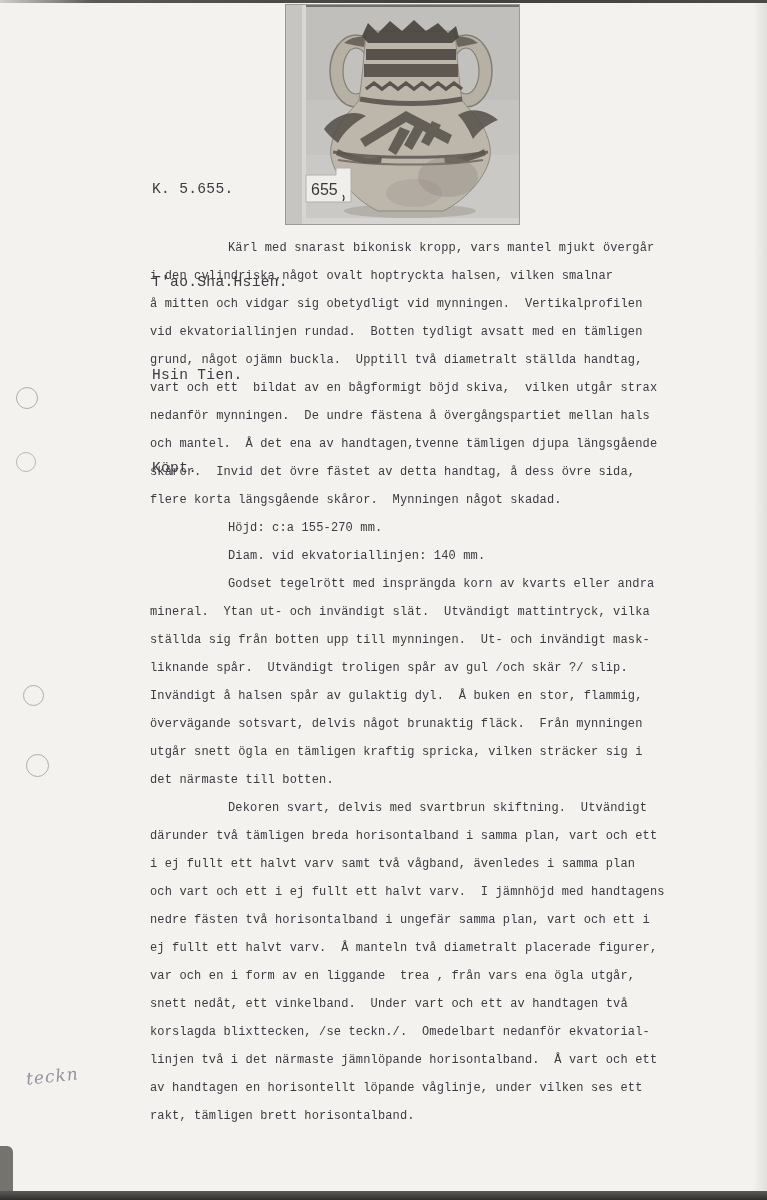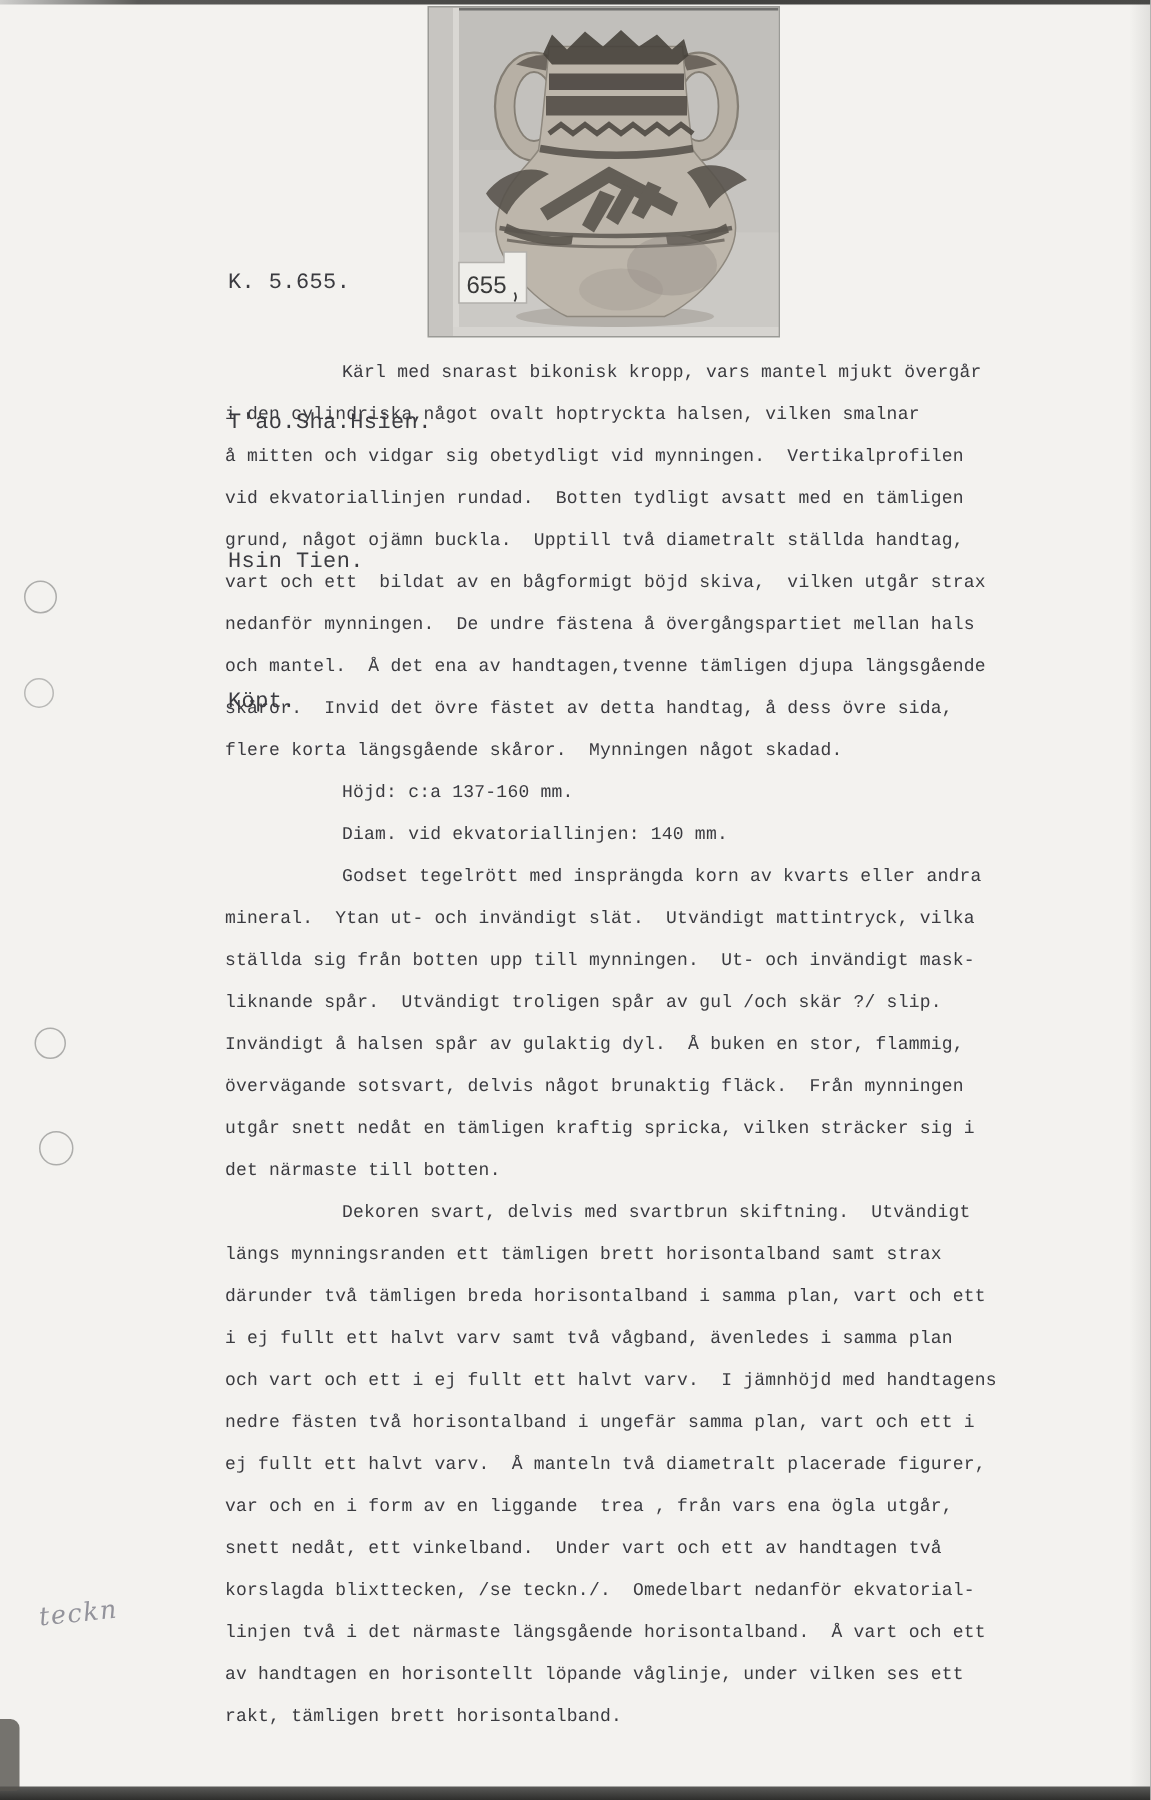--- a/index.html
+++ b/index.html
@@ -140,40 +140,39 @@
       <div class="tline indent">Kärl med snarast bikonisk kropp, vars mantel mjukt övergår</div>
       <div class="tline">i den cylindriska,något ovalt hoptryckta halsen, vilken smalnar</div>
       <div class="tline">å mitten och vidgar sig obetydligt vid mynningen.  Vertikalprofilen</div>
       <div class="tline">vid ekvatoriallinjen rundad.  Botten tydligt avsatt med en tämligen</div>
       <div class="tline">grund, något ojämn buckla.  Upptill två diametralt ställda handtag,</div>
       <div class="tline">vart och ett  bildat av en bågformigt böjd skiva,  vilken utgår strax</div>
       <div class="tline">nedanför mynningen.  De undre fästena å övergångspartiet mellan hals</div>
       <div class="tline">och mantel.  Å det ena av handtagen,tvenne tämligen djupa längsgående</div>
       <div class="tline">skåror.  Invid det övre fästet av detta handtag, å dess övre sida,</div>
       <div class="tline">flere korta längsgående skåror.  Mynningen något skadad.</div>
-      <div class="tline indent">Höjd: c:a 137-160 mm.</div>
+      <div class="tline indent">Höjd: c:a 155-270 mm.</div>
       <div class="tline indent">Diam. vid ekvatoriallinjen: 140 mm.</div>
       <div class="tline indent">Godset tegelrött med insprängda korn av kvarts eller andra</div>
       <div class="tline">mineral.  Ytan ut- och invändigt slät.  Utvändigt mattintryck, vilka</div>
       <div class="tline">ställda sig från botten upp till mynningen.  Ut- och invändigt mask-</div>
       <div class="tline">liknande spår.  Utvändigt troligen spår av gul /och skär ?/ slip.</div>
       <div class="tline">Invändigt å halsen spår av gulaktig dyl.  Å buken en stor, flammig,</div>
       <div class="tline">övervägande sotsvart, delvis något brunaktig fläck.  Från mynningen</div>
-      <div class="tline">utgår snett nedåt en tämligen kraftig spricka, vilken sträcker sig i</div>
+      <div class="tline">utgår snett ögla en tämligen kraftig spricka, vilken sträcker sig i</div>
       <div class="tline">det närmaste till botten.</div>
       <div class="tline indent">Dekoren svart, delvis med svartbrun skiftning.  Utvändigt</div>
-      <div class="tline">längs mynningsranden ett tämligen brett horisontalband samt strax</div>
       <div class="tline">därunder två tämligen breda horisontalband i samma plan, vart och ett</div>
       <div class="tline">i ej fullt ett halvt varv samt två vågband, ävenledes i samma plan</div>
       <div class="tline">och vart och ett i ej fullt ett halvt varv.  I jämnhöjd med handtagens</div>
       <div class="tline">nedre fästen två horisontalband i ungefär samma plan, vart och ett i</div>
       <div class="tline">ej fullt ett halvt varv.  Å manteln två diametralt placerade figurer,</div>
       <div class="tline">var och en i form av en liggande  trea , från vars ena ögla utgår,</div>
       <div class="tline">snett nedåt, ett vinkelband.  Under vart och ett av handtagen två</div>
       <div class="tline">korslagda blixttecken, /se teckn./.  Omedelbart nedanför ekvatorial-</div>
-      <div class="tline">linjen två i det närmaste längsgående horisontalband.  Å vart och ett</div>
+      <div class="tline">linjen två i det närmaste jämnlöpande horisontalband.  Å vart och ett</div>
       <div class="tline">av handtagen en horisontellt löpande våglinje, under vilken ses ett</div>
       <div class="tline">rakt, tämligen brett horisontalband.</div>
     </div>
 
   <div class="margin-note">teckn</div>
 
 </div>
 
 </body></html>

